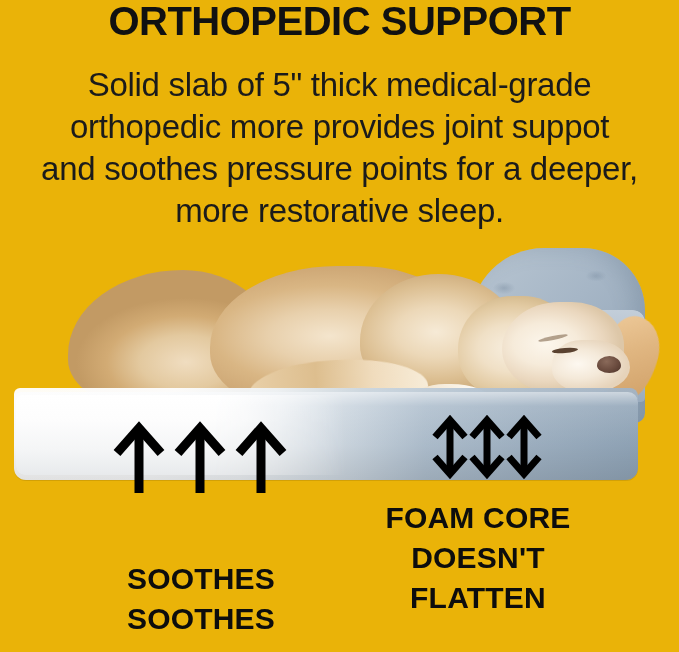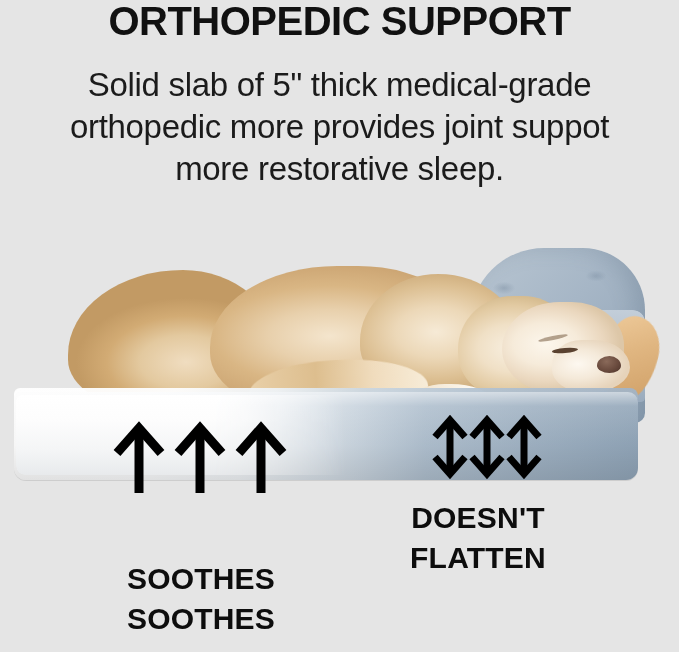--- a/index.html
+++ b/index.html
@@ -10,21 +10,21 @@
   }
   body {
     font-family: "Liberation Sans", sans-serif;
     -webkit-font-smoothing: antialiased;
   }
 
   #page {
     position: relative;
     width: 679px;
     height: 652px;
-    background: #e5e5e5;
+    background: #eab308;
     overflow: hidden;
   }
 
   
   .headline {
     position: absolute;
     left: 0;
     top: 0px;
     width: 679px;
     text-align: center;
@@ -325,20 +325,21 @@
 </head>
 <body>
 
 <div id="page">
 
   <div class="headline">ORTHOPEDIC SUPPORT</div>
 
   <div class="bodycopy">
     <span class="ln">Solid slab of 5" thick medical-grade</span>
     <span class="ln">orthopedic more provides joint suppot</span>
+    <span class="ln">and soothes pressure points for a deeper,</span>
     <span class="ln">more restorative sleep.</span>
   </div>
 
   <div class="photo">
 
     <div class="bed-bolster"></div>
     <div class="bolster-seam"></div>
 
     <div class="bed-cushion"></div>
 
@@ -399,17 +400,18 @@
       </g>
     </g>
   </svg>
 
   <div class="caption caption-left">
     <span class="ln">SOOTHES</span>
     <span class="ln">SOOTHES</span>
   </div>
 
   <div class="caption caption-right">
+    <span class="ln">FOAM CORE</span>
     <span class="ln">DOESN'T</span>
     <span class="ln">FLATTEN</span>
   </div>
 
 </div>
 
 </body></html>

